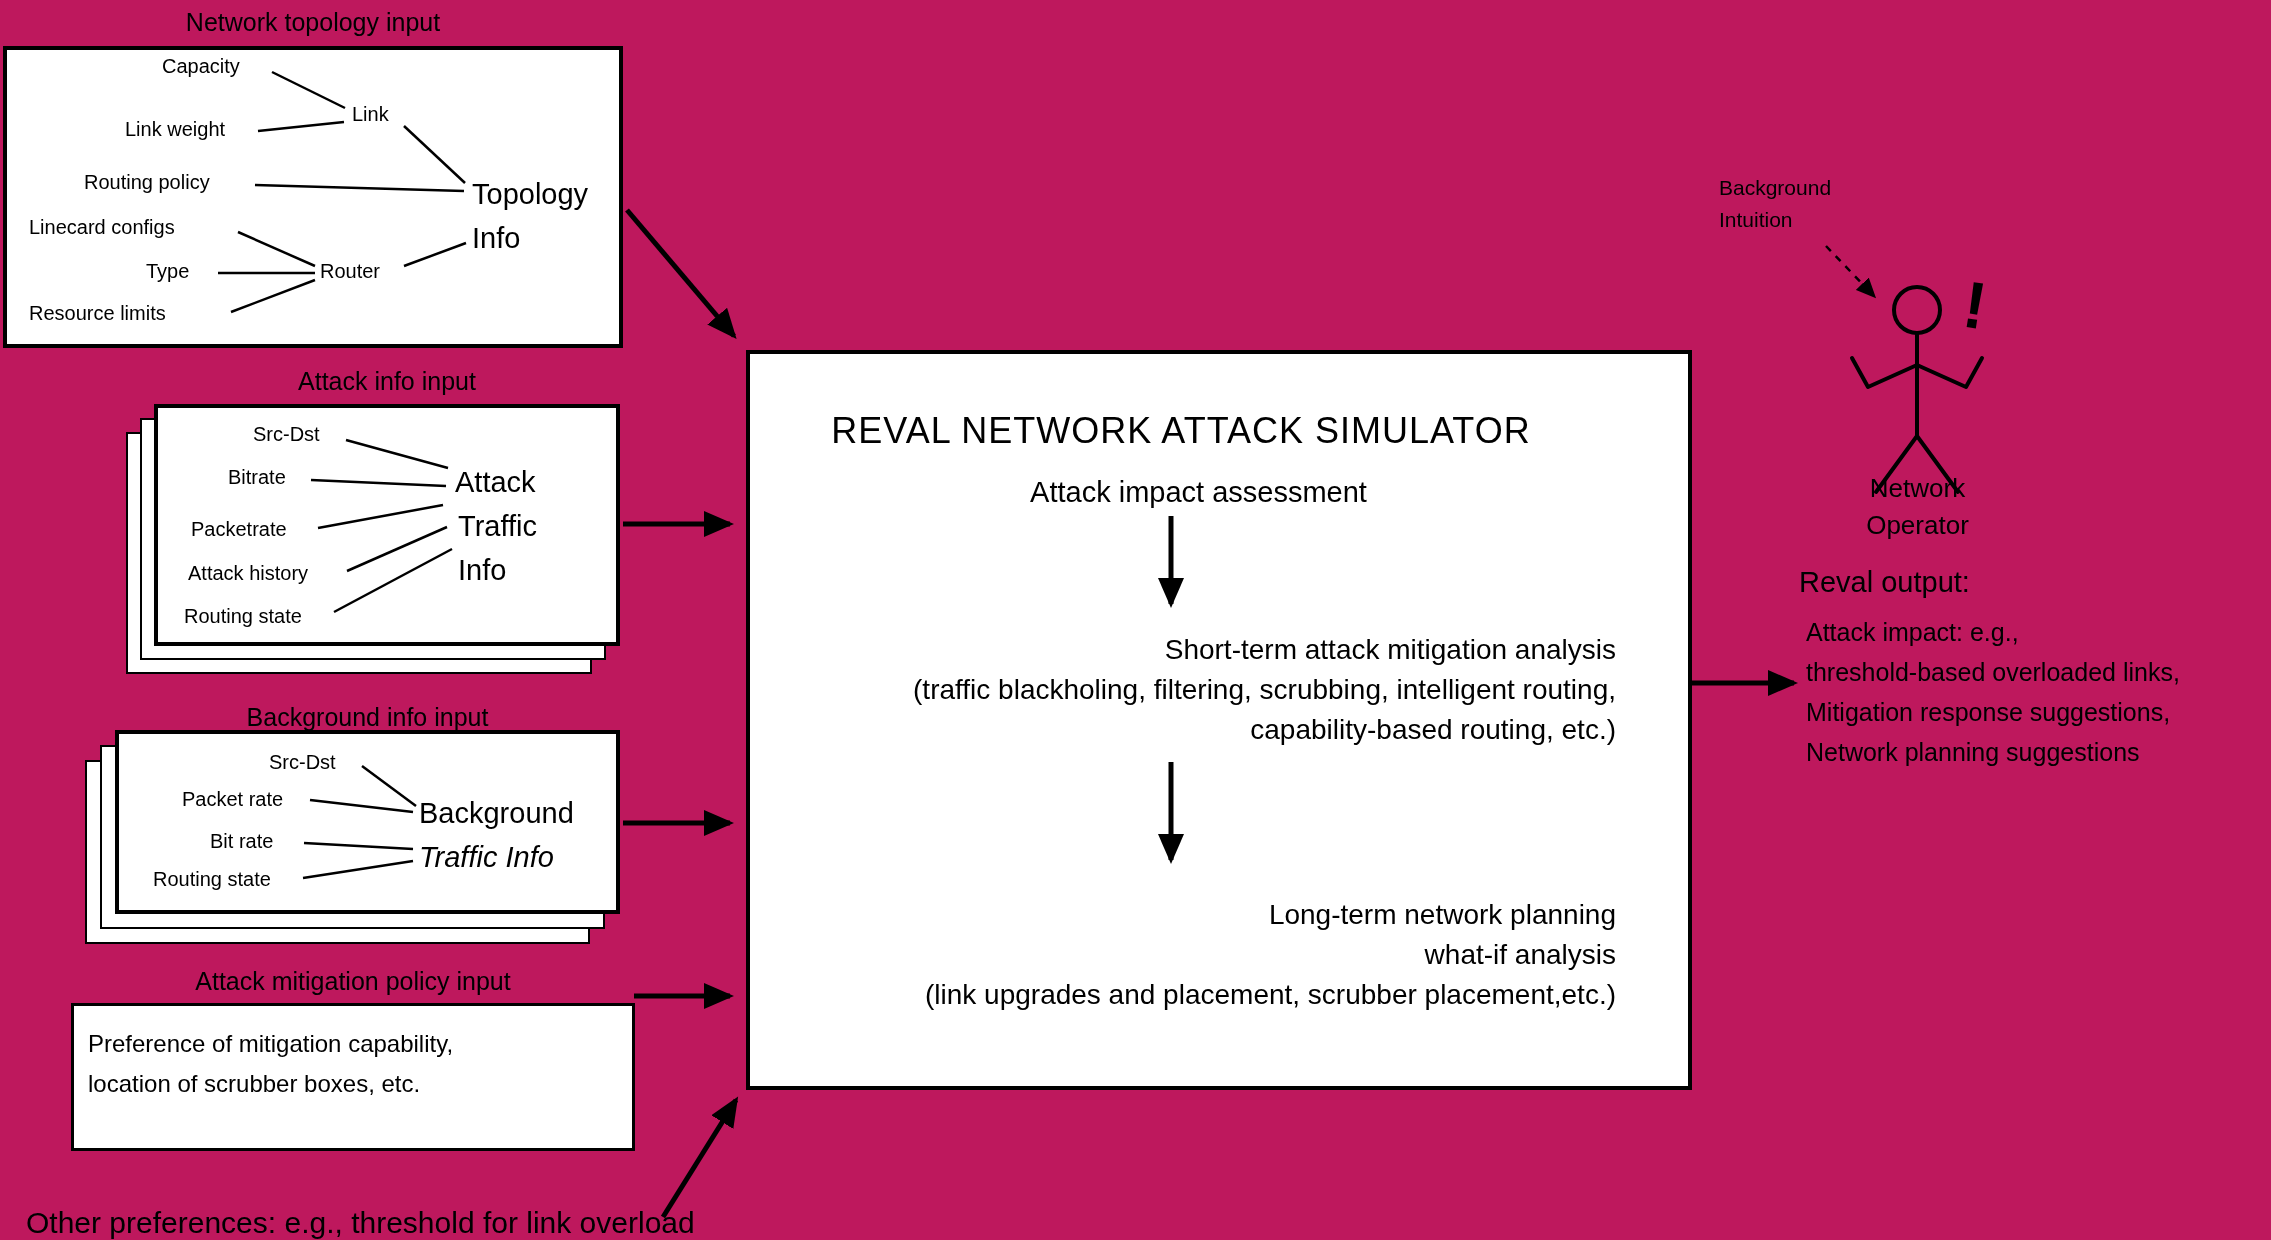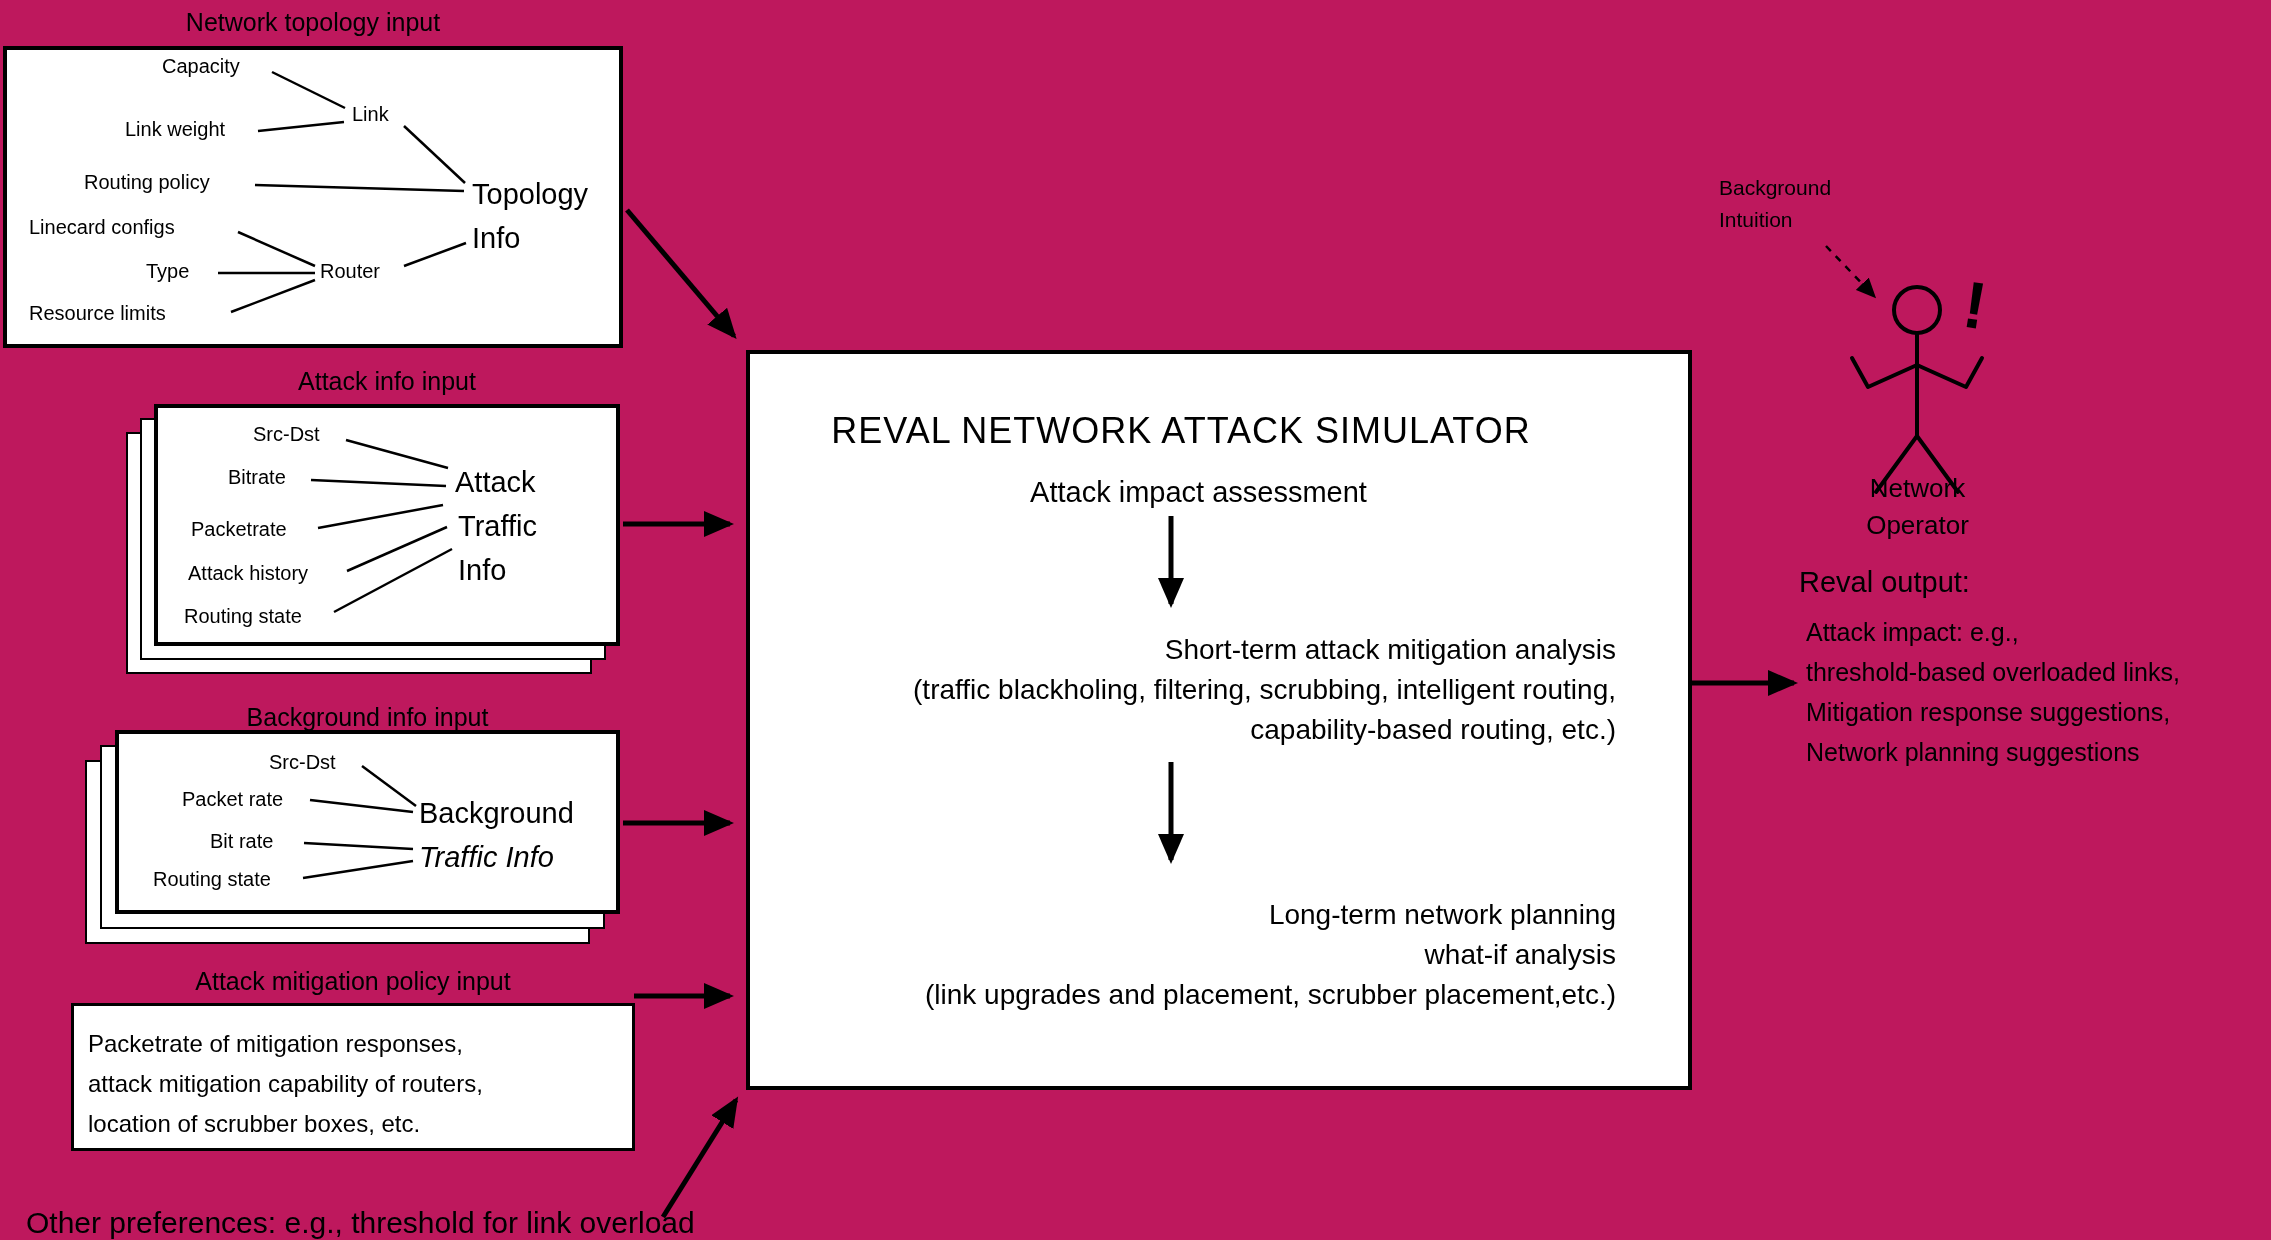--- a/index.html
+++ b/index.html
@@ -129,22 +129,21 @@
   <div class="box-title" style="left:115px; top:703px; width:505px;">Background info input</div>
   <div class="lbl" style="left:269px; top:751px;">Src-Dst</div>
   <div class="lbl" style="left:182px; top:788px;">Packet rate</div>
   <div class="lbl" style="left:210px; top:830px;">Bit rate</div>
   <div class="lbl" style="left:153px; top:868px;">Routing state</div>
   <div class="lbl lbl-lg" style="left:419px; top:797px;">Background</div>
   <div class="lbl lbl-lg" style="left:419px; top:841px;font-style:italic;">Traffic Info</div>
 
   <div class="box-title" style="left:71px; top:967px; width:564px;">Attack mitigation policy input</div>
   <div class="body-text" style="left:88px; top:1024px;">
-    <div>Packetrate of mitigation responses,</div>
-    <div>attack mitigation capability of routers,</div>
+    <div>Preference of mitigation capability,</div>
     <div>location of scrubber boxes, etc.</div>
   </div>
 
   <div class="bottom-note" style="left:26px; top:1206px;">Other preferences: e.g., threshold for link overload</div>
 
   <div class="sim-title" style="left:746px; top:410px; width:870px;">REVAL NETWORK ATTACK SIMULATOR</div>
   <div class="sim-step1" style="left:746px; top:476px; width:870px;padding-left:35px;">Attack impact assessment</div>
   <div class="sim-block" style="left:746px; top:630px; width:870px;">
     <div>Short-term attack mitigation analysis</div>
     <div>(traffic blackholing, filtering, scrubbing, intelligent routing,</div>

